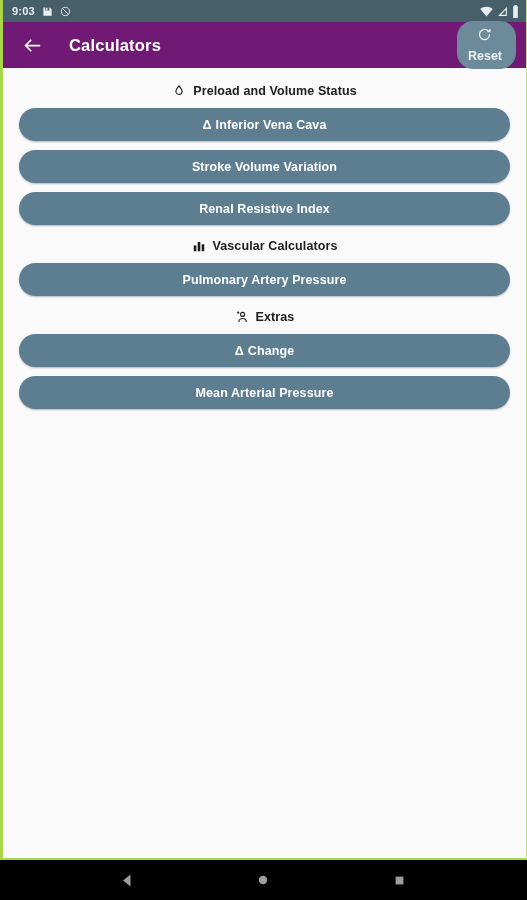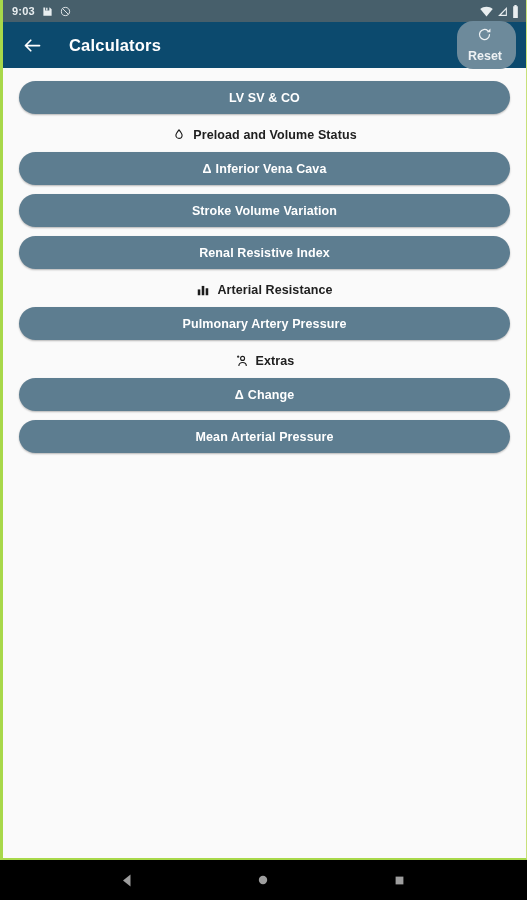--- a/index.html
+++ b/index.html
@@ -40,21 +40,21 @@
     font-weight:bold;
     letter-spacing:.2px;
   }
   .status-left { display:flex; align-items:center; gap:7px; }
   .status-right { margin-left:auto; display:flex; align-items:center; gap:4px; }
   .sb-icon { display:block; }
 
   
   .app-bar {
     height:46px;
-    background:#0c4a6e;
+    background:#701a75;
     display:flex;
     align-items:center;
     padding:0 10px 0 12px;
     position:relative;
   }
   .back-btn {
     width:34px; height:34px;
     display:flex; align-items:center; justify-content:center;
     border-radius:50%;
     flex:none;
@@ -171,23 +171,20 @@
       <div class="reset-btn">
         <svg width="15" height="15" viewBox="0 0 24 24">
           <path fill="none" stroke="#eef2f4" stroke-width="2" stroke-linecap="round" d="M20 12a8 8 0 1 1-2.6-5.9"></path>
           <path fill="#eef2f4" d="M21.5 2.5v6h-6l2.2-2.2 3.8-3.8z"></path>
         </svg>
         <span>Reset</span>
       </div>
     </div>
 
     <div class="content" id="content">
-        <div class="calc-btn">
-          <span>LV SV &amp; CO</span>
-        </div>
         <div class="section-header">
           <span class="hdr-icon">
             <svg xmlns="http://www.w3.org/2000/svg" width="14" height="14" viewBox="0 0 24 24">
               <path fill="none" stroke="#1c1c1c" stroke-width="1.9" d="M12 3.2c3.3 4 5.3 6.8 5.3 9.3a5.3 5.3 0 0 1-10.6 0c0-2.5 2-5.3 5.3-9.3z"></path>
             </svg>
           </span>
           <span>Preload and Volume Status</span>
         </div>
         <div class="calc-btn">
           <span class="delta">Δ</span>
@@ -200,21 +197,21 @@
           <span>Renal Resistive Index</span>
         </div>
         <div class="section-header">
           <span class="hdr-icon">
             <svg xmlns="http://www.w3.org/2000/svg" width="14" height="14" viewBox="0 0 24 24">
               <rect x="3" y="11" width="4.4" height="10" fill="#1c1c1c"></rect>
               <rect x="9.8" y="5" width="4.4" height="16" fill="#1c1c1c"></rect>
               <rect x="16.6" y="9" width="4.4" height="12" fill="#1c1c1c"></rect>
             </svg>
           </span>
-          <span>Arterial Resistance</span>
+          <span>Vascular Calculators</span>
         </div>
         <div class="calc-btn">
           <span>Pulmonary Artery Pressure</span>
         </div>
         <div class="section-header">
           <span class="hdr-icon">
             <svg xmlns="http://www.w3.org/2000/svg" width="14" height="14" viewBox="0 0 24 24">
               <circle cx="13" cy="7.5" r="3.4" fill="none" stroke="#1c1c1c" stroke-width="1.9"></circle>
               <path fill="none" stroke="#1c1c1c" stroke-width="1.9" d="M6.6 20.5c0-3.6 2.9-6 6.4-6s6.4 2.4 6.4 6"></path>
               <path stroke="#1c1c1c" stroke-width="1.8" d="M3.4 4.6h4M5.4 2.6v4"></path>

